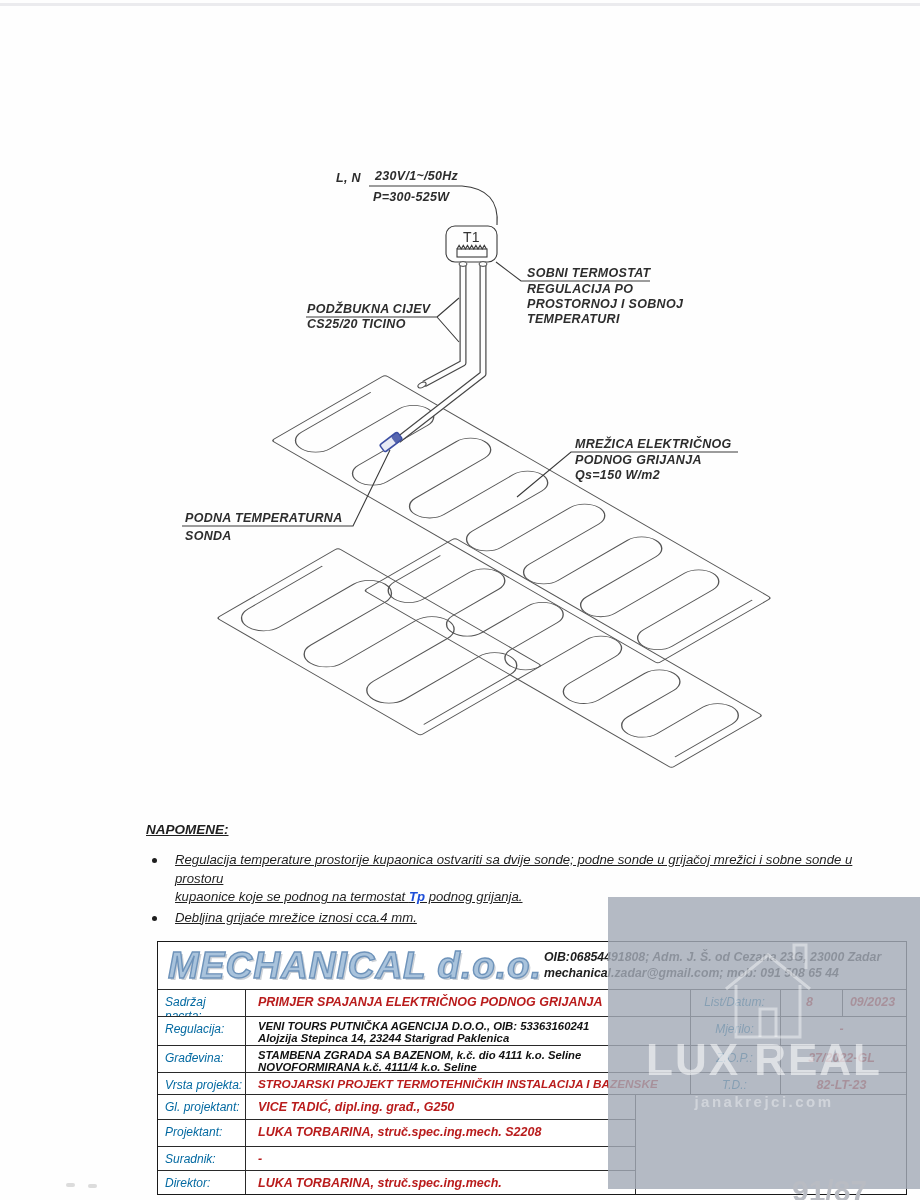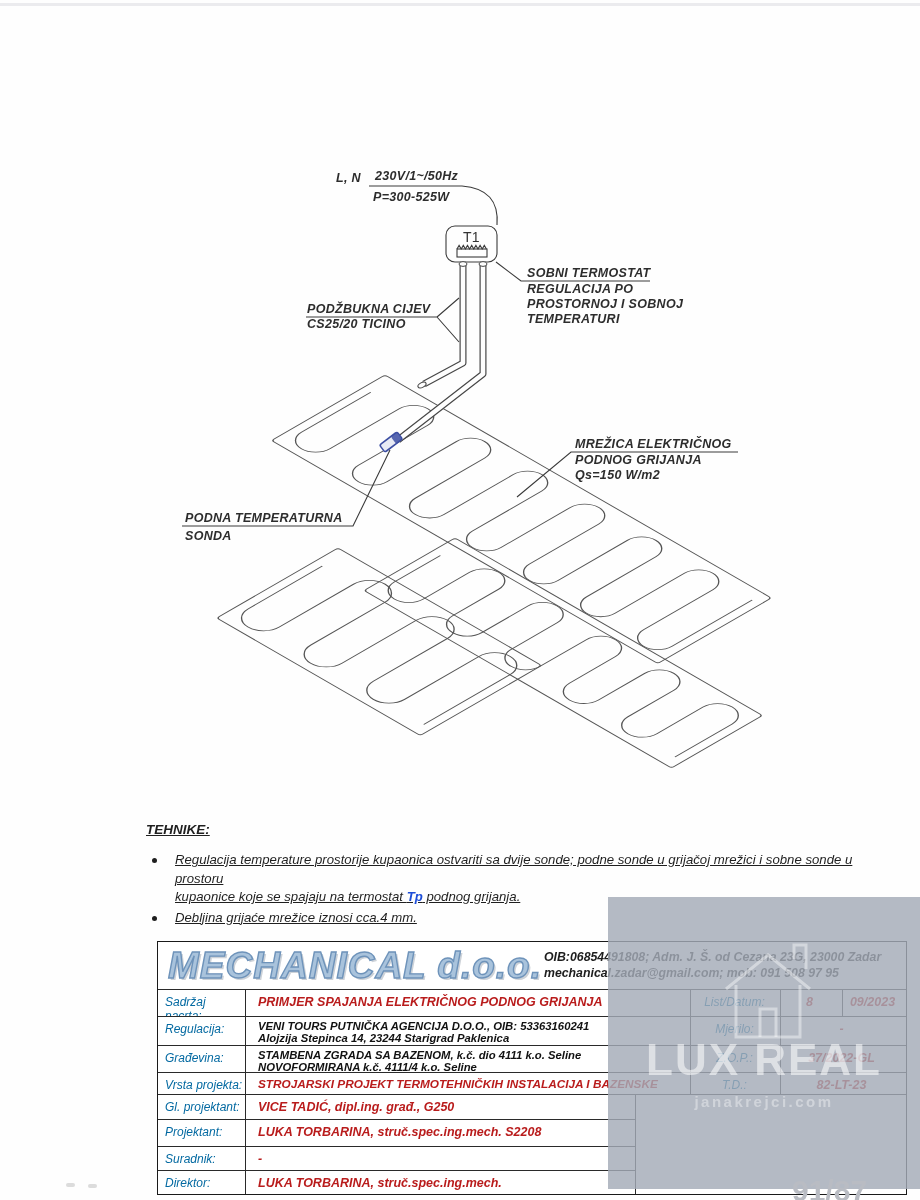--- a/index.html
+++ b/index.html
@@ -107,41 +107,41 @@
     <text x="575" y="448">MREŽICA ELEKTRIČNOG</text>
     <text x="575" y="464">PODNOG GRIJANJA</text>
     <text x="575" y="479">Qs=150 W/m2</text>
 
     <path class="lead" d="M182,526 H353 L390,450"></path>
     <text x="185" y="522">PODNA TEMPERATURNA</text>
     <text x="185" y="540">SONDA</text>
   </svg>
 
   <div class="notes">
-    <h4>TEHNIKE:</h4>
+    <h4>NAPOMENE:</h4>
     <div class="nitem">
       <span class="dot"></span>
       <span>
         <span>Regulacija temperature prostorije kupaonica ostvariti sa dvije sonde; podne sonde u grijačoj mrežici i sobne sonde u prostoru</span><br>
-        <span>kupaonice koje se spajaju na termostat </span><span class="tp">Tp</span><span> podnog grijanja.</span>
+        <span>kupaonice koje se podnog na termostat </span><span class="tp">Tp</span><span> podnog grijanja.</span>
       </span>
     </div>
     <div class="nitem">
       <span class="dot"></span>
       <span>Debljina grijaće mrežice iznosi cca.4 mm.</span>
     </div>
   </div>
 
   <div class="tblock">
 
     <div class="cell noR" style="left:0;top:0;width:748px;height:48px;">
       <div class="logo"><span>MECHANICAL</span><span> d.o.o.</span></div>
       <div class="contact">
         <div>OIB:06854491808; Adm. J. Š. od Cezana 23G, 23000 Zadar</div>
-        <div>mechanical.zadar@gmail.com; mob: 091 508 97 95</div>
+        <div>mechanical.zadar@gmail.com; mob: 091 508 65 44</div>
       </div>
     </div>
 
     <div class="cell lbl" style="left:0;top:48px;width:88px;height:27px;">Sadržaj nacrta:</div>
     <div class="cell val" style="left:88px;top:48px;width:445px;height:27px;">PRIMJER SPAJANJA ELEKTRIČNOG PODNOG GRIJANJA</div>
     <div class="cell lbl ctr" style="left:533px;top:48px;width:90px;height:27px;">List/Datum:</div>
     <div class="cell val ctr" style="left:623px;top:48px;width:62px;height:27px;">8</div>
     <div class="cell val ctr noR" style="left:685px;top:48px;width:63px;height:27px;">09/2023</div>
 
     <div class="cell lbl" style="left:0;top:75px;width:88px;height:29px;">Regulacija:</div>

